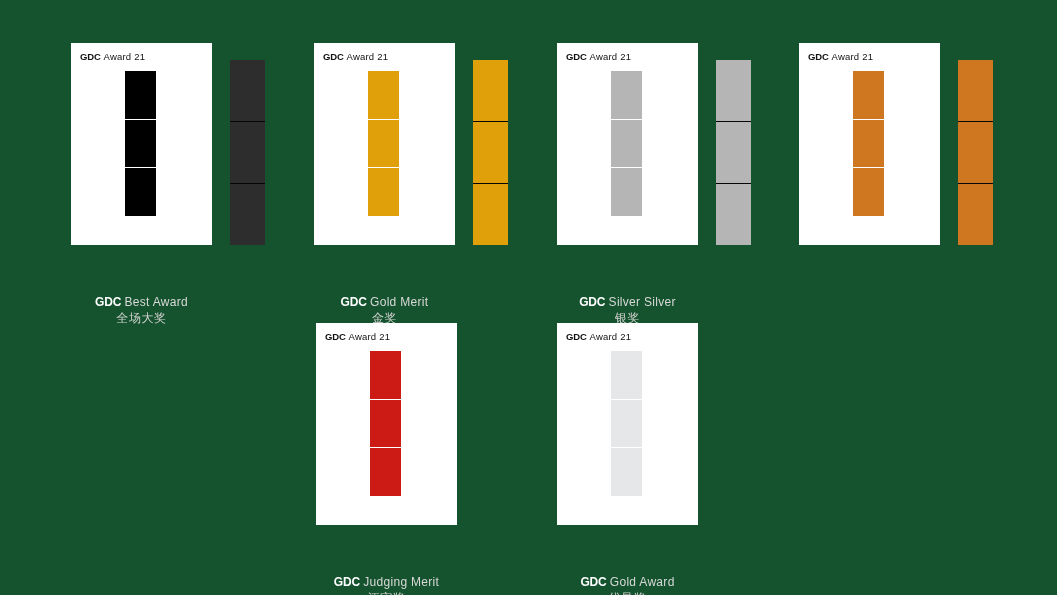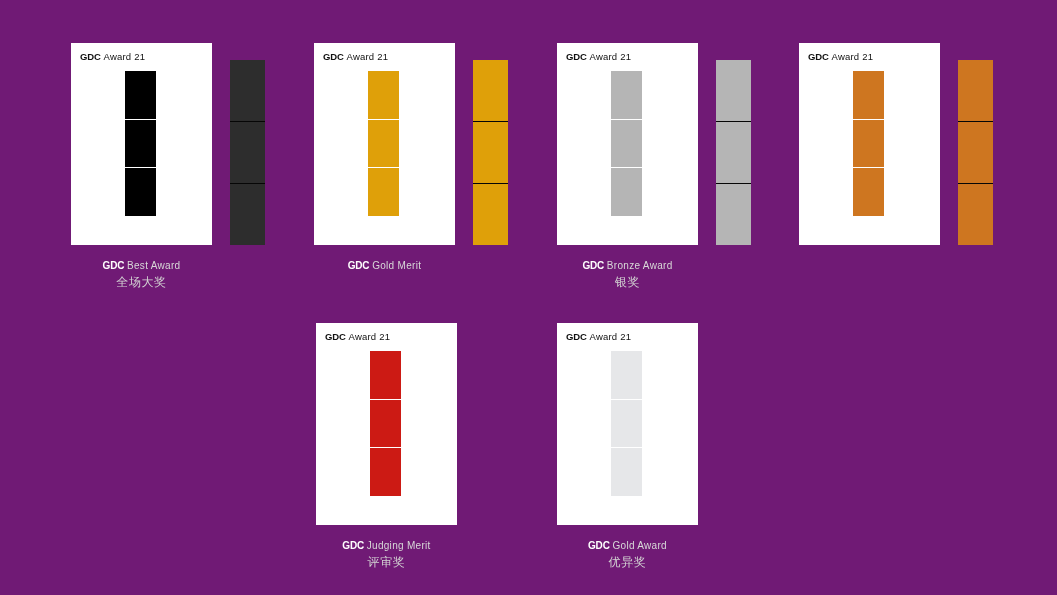--- a/index.html
+++ b/index.html
@@ -94,24 +94,25 @@
 
   
   .caption {
     position: absolute;
     top: 216px;
     left: -40px;
     width: 221px;
     text-align: center;
   }
   .caption .title {
-    font-size: 10px;
+    font-size: 12px;
     line-height: 14px;
     color: #e9e9e9;
     white-space: nowrap;
+    margin-top: 36px;
   }
   .caption .title .gdc {
     font-weight: 700;
     color: #ffffff;
     letter-spacing: -0.2px;
   }
   .caption .title .name {
     font-weight: 400;
     color: #d8d8d8;
     letter-spacing: 0.3px;
@@ -121,21 +122,21 @@
     font-size: 12px;
     line-height: 12px;
     color: #d2d2d2;
     letter-spacing: 0.6px;
     white-space: nowrap;
   }
 </style>
 </head>
 <body>
 
-<div id="stage" style="background: #701a75;">
+<div id="stage" style="background: #14532d;">
     <div class="award" style="left: 71px; top: 43px;">
       <div class="card" style="background: rgb(255, 255, 255);">
         <div class="card-header"><span class="gdc">GDC</span> <span class="awd">Award 21</span></div>
         <div class="bar">
           <div class="seg" style="background: rgb(0, 0, 0);"></div>
           <div class="seg" style="background: rgb(0, 0, 0);"></div>
           <div class="seg" style="background: rgb(0, 0, 0);"></div>
         </div>
       </div>
       <div class="strip">
@@ -157,38 +158,39 @@
           <div class="seg" style="background: rgb(223, 160, 9);"></div>
         </div>
       </div>
       <div class="strip">
         <div class="seg" style="background: rgb(223, 160, 9);"></div>
         <div class="seg" style="background: rgb(223, 160, 9);"></div>
         <div class="seg" style="background: rgb(223, 160, 9);"></div>
       </div>
       <div class="caption">
         <div class="title"><span class="gdc">GDC</span> <span class="name">Gold Merit</span></div>
+        <div class="sub">金奖</div>
       </div>
     </div>
     <div class="award" style="left: 557px; top: 43px;">
       <div class="card" style="background: rgb(255, 255, 255);">
         <div class="card-header"><span class="gdc">GDC</span> <span class="awd">Award 21</span></div>
         <div class="bar">
           <div class="seg" style="background: rgb(181, 181, 181);"></div>
           <div class="seg" style="background: rgb(181, 181, 181);"></div>
           <div class="seg" style="background: rgb(181, 181, 181);"></div>
         </div>
       </div>
       <div class="strip">
         <div class="seg" style="background: rgb(181, 181, 181);"></div>
         <div class="seg" style="background: rgb(181, 181, 181);"></div>
         <div class="seg" style="background: rgb(181, 181, 181);"></div>
       </div>
       <div class="caption">
-        <div class="title"><span class="gdc">GDC</span> <span class="name">Bronze Award</span></div>
+        <div class="title"><span class="gdc">GDC</span> <span class="name">Silver Silver</span></div>
         <div class="sub">银奖</div>
       </div>
     </div>
     <div class="award" style="left: 799px; top: 43px;">
       <div class="card" style="background: rgb(255, 255, 255);">
         <div class="card-header"><span class="gdc">GDC</span> <span class="awd">Award 21</span></div>
         <div class="bar">
           <div class="seg" style="background: rgb(206, 118, 32);"></div>
           <div class="seg" style="background: rgb(206, 118, 32);"></div>
           <div class="seg" style="background: rgb(206, 118, 32);"></div>

